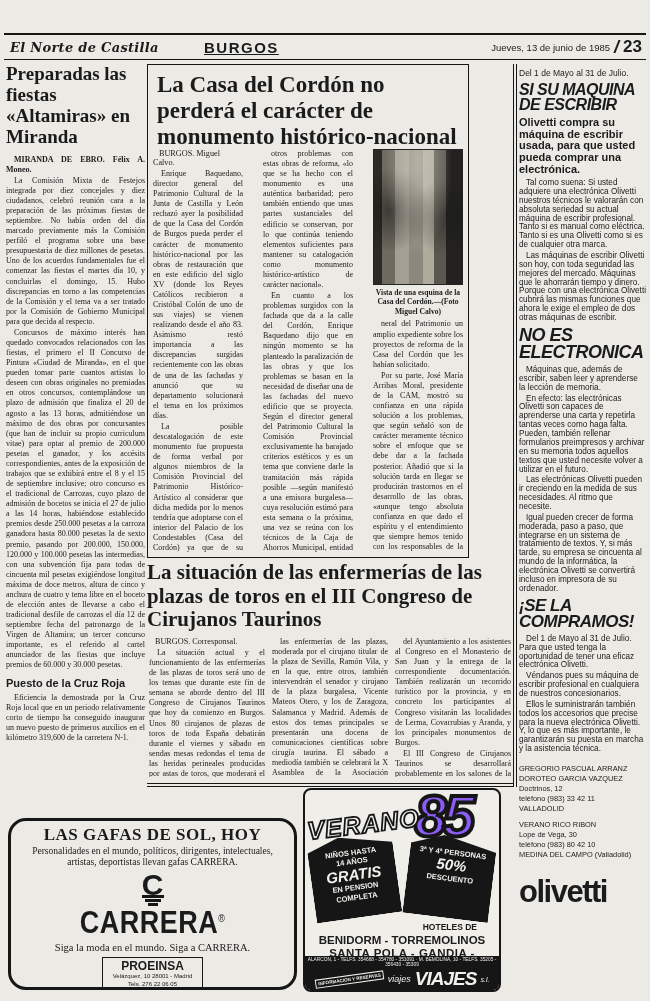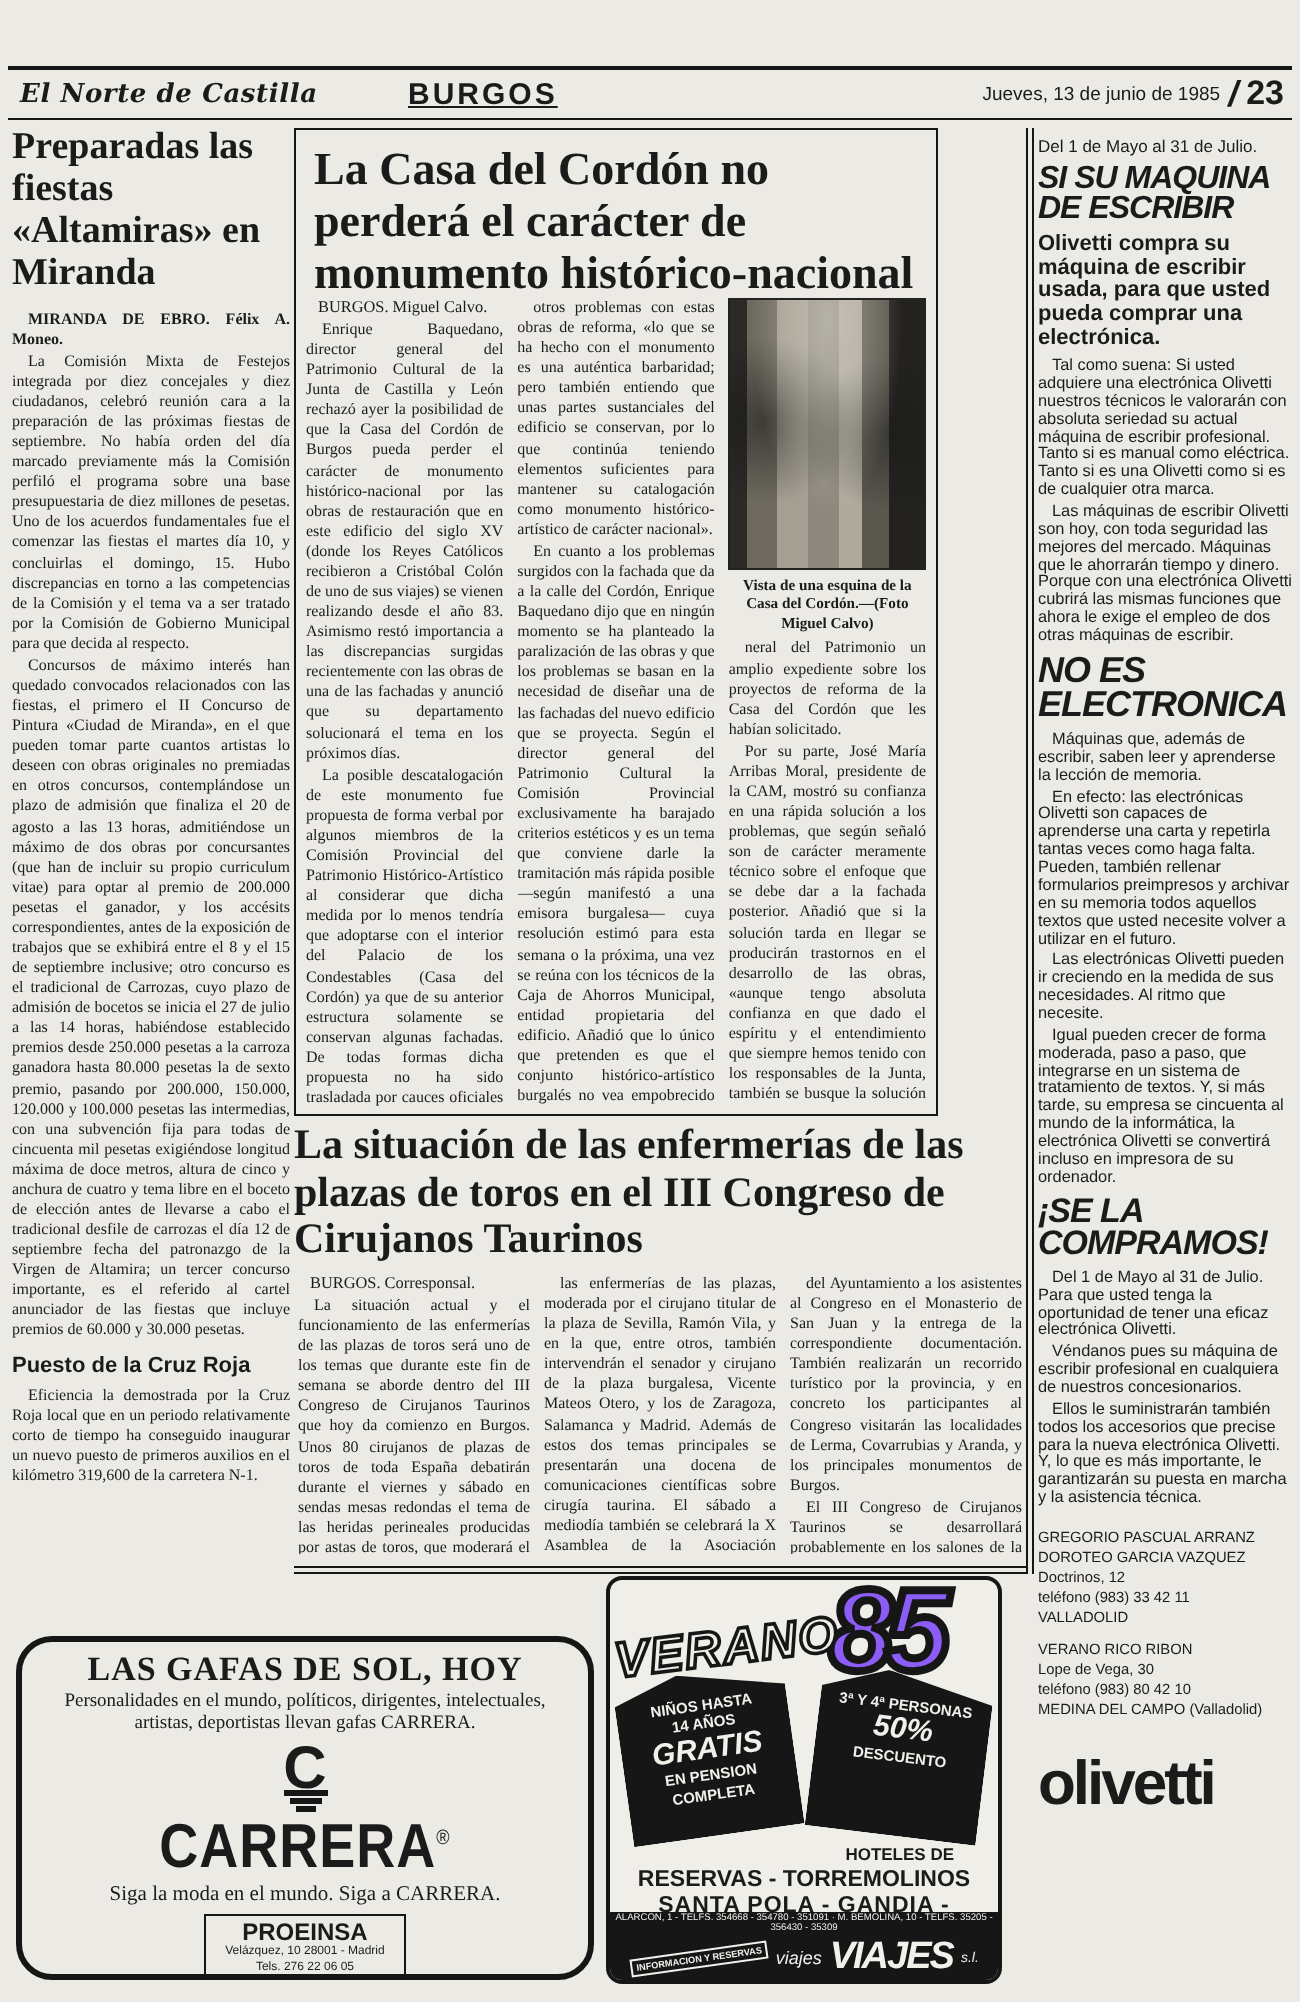--- a/index.html
+++ b/index.html
@@ -31,21 +31,21 @@
   
   #left-col { left:6px; top:64px; width:139px; height:748px; overflow:hidden; }
   #left-col h2 { font-size:19px; line-height:1.1; font-weight:bold; margin-bottom:7px; }
   #left-col .byline { font-weight:bold; }
   #left-col h3 { font-family:"Liberation Sans", sans-serif; font-size:11px; margin:6px 0 4px 0; }
 
   
   #main-box { left:147px; top:64px; width:322px; height:494px; border:1.5px solid #161616; }
   #main-box h1 { font-size:23px; line-height:1.12; font-weight:bold; padding:7px 9px 0 9px; }
   .cols { position:absolute; left:5px; right:5px; bottom:4px; display:flex; gap:7px; overflow:hidden; }
-  #main-box .cols { top:84px; }
+  #main-box .cols { top:84px;gap:20px; }
   .col { flex:1; overflow:hidden; }
   .photo { height:136px; border:1px solid #222; margin-bottom:3px;
     background:
       radial-gradient(ellipse at 50% 8%, rgba(215,212,200,.55), transparent 55%),
       radial-gradient(ellipse at 18% 45%, rgba(20,20,18,.55), transparent 40%),
       radial-gradient(ellipse at 84% 50%, rgba(25,25,22,.5), transparent 40%),
       linear-gradient(90deg,#2b2a26 0 9%, #6e6a60 9% 24%, #a59f93 24% 40%, #8d887d 40% 56%, #b0aa9d 56% 68%, #5a574f 68% 82%, #232220 82% 100%);
   }
   .caption { font-size:7.6px; font-weight:bold; line-height:1.25; text-align:center; margin-bottom:3px; }
 
@@ -276,21 +276,21 @@
       <div class="t-bottom">EN PENSION
 COMPLETA</div>
     </div>
     <div class="tag tag2">
       <div class="t-top">3ª Y 4ª PERSONAS</div>
       <div class="t-big">50%</div>
       <div class="t-bottom">DESCUENTO</div>
     </div>
   </div>
   <div class="hoteles-de">HOTELES DE</div>
-  <div class="hotels1">RESERVAS - TORREMOLINOS</div>
+  <div class="hotels1">BENIDORM - TORREMOLINOS</div>
   <div class="hotels2">SANTA POLA - GANDIA - ALTEA</div>
   <div class="promo-line">ES UNA PROMOCION DE TURJET Y VIAJES REYSAN</div>
   <div class="reysan-addr">ALARCON, 1 - TELFS. 354668 - 354780 - 351091 · M. BEMOLINA, 10 - TELFS. 35205 - 356430 - 35309</div>
   <div class="reysan-bar">
     <span class="info-tag">INFORMACION Y RESERVAS</span>
     <span class="viajes-word">viajes</span>
     <span class="reysan-word">VIAJES</span>
     <span class="reysan-sl">s.l.</span>
   </div>
 </div>

